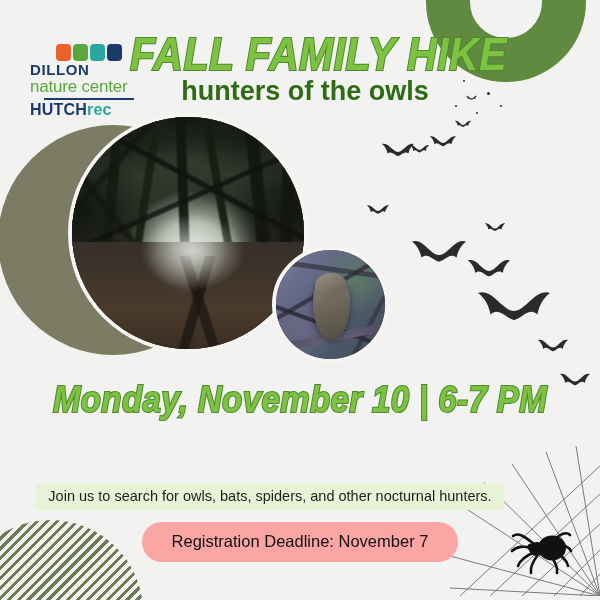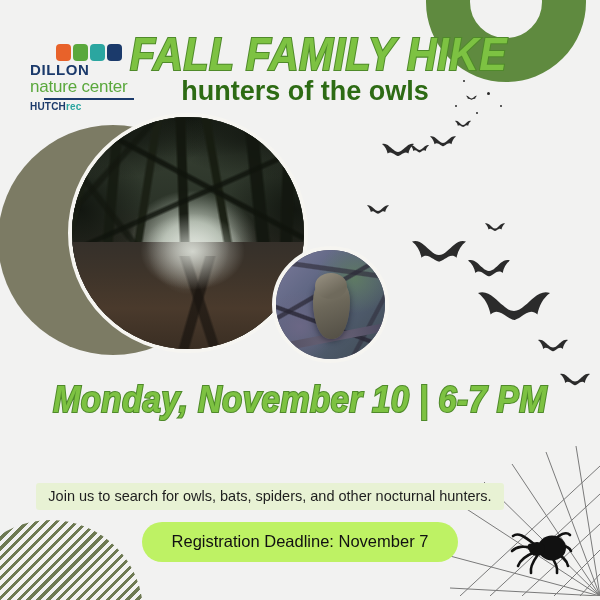--- a/index.html
+++ b/index.html
@@ -221,21 +221,21 @@
     color: #5aa83c;
     letter-spacing: -.2px;
     line-height: 1.05;
   }
   .logo-rule {
     height: 2px;
     background: #1b3a6b;
     margin: 2px 14px 2px 14px;
   }
   .logo-hutch {
-    font-size: 10px;
+    font-size: 16px;
     font-weight: bold;
     letter-spacing: .2px;
     line-height: 1;
   }
   .logo-hutch .h { color: #1b3a6b; }
   .logo-hutch .r { color: #2ba6a0; }
 
   
   .title-main {
     position: absolute;
@@ -327,21 +327,21 @@
   
   .reg-wrap {
     position: absolute;
     left: 0; top: 522px;
     width: 600px;
     z-index: 6;
     text-align: center;
   }
   .reg-btn {
     display: inline-block;
-    background: #bef264;
+    background: #fca5a5;
     color: #111111;
     font-size: 16.5px;
     padding: 10px 30px 11px 30px;
     border-radius: 22px;
     border: none;
     font-family: "Liberation Sans", sans-serif;
     white-space: nowrap;
     cursor: pointer;
   }
 </style>

